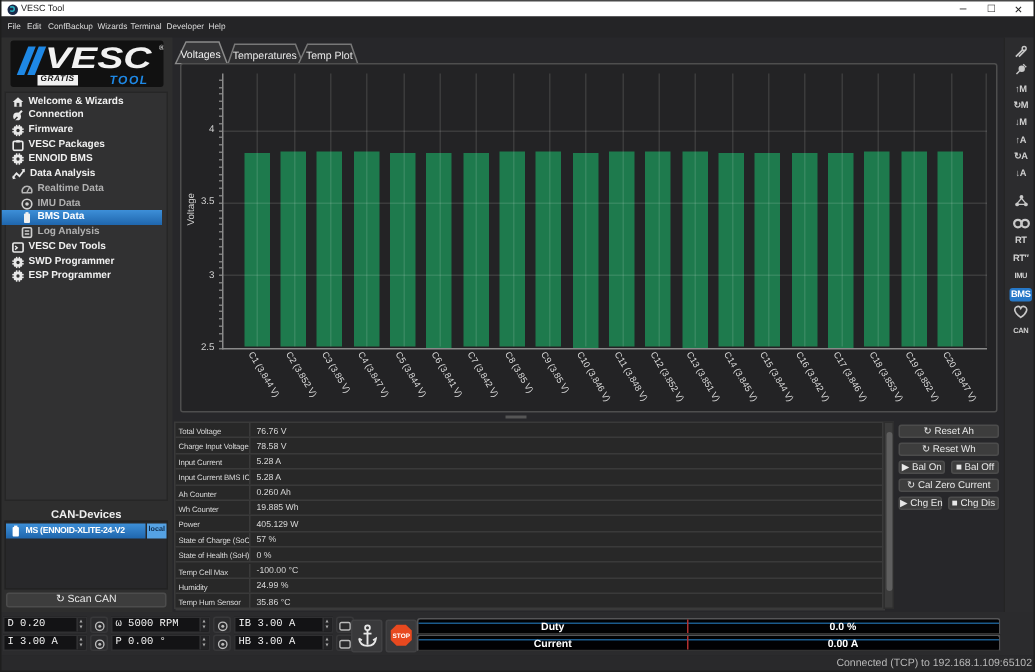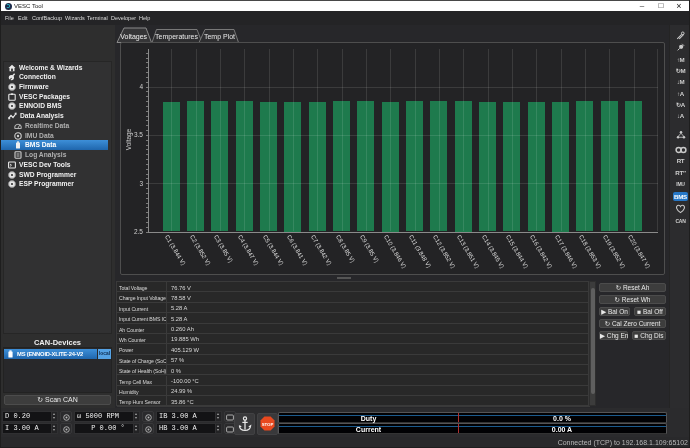--- a/index.html
+++ b/index.html
@@ -103,20 +103,28 @@
   <span style="left:5px">File</span>
       <span style="left:18px">Edit</span>
   <span style="left:32px">ConfBackup</span>
       <span style="left:65px">Wizards</span>
   <span style="left:87px">Terminal</span>
       <span style="left:111px">Developer</span>
   <span style="left:139px">Help</span>
 </div>
 
 <div id="side">
+  <div id="logo">
+    <div class="lstripe" style="left:8px"></div>
+    <div class="lstripe" style="left:15px"></div>
+    <div id="vesctxt">VESC</div>
+    <div id="reg">®</div>
+    <div id="gratis">GRATIS</div>
+    <div id="tooltxt">TOOL</div>
+  </div>
   <div id="navbox"></div>
   <div style="position:absolute; left:51px; top:330px; width:11px; height:1.5px; background:#525252;"></div>
   <div class="nrow" style="top:37.5px"><span class="nic" style="margin-left:7px"><svg width="8" height="8" viewBox="0 0 8 8">
             <path d="M0.5 4 L4 0.8 L7.5 4 L6.5 4 L6.5 7.2 L1.5 7.2 L1.5 4 Z" fill="#e8e8e8"></path>
             <rect x="3.1" y="4.6" width="1.8" height="2.6" fill="#333"></rect>
           </svg></span><span class="ntx">Welcome &amp; Wizards</span></div>
       <div class="nrow" style="top:47.2px"><span class="nic" style="margin-left:7px"><svg width="8" height="8" viewBox="0 0 8 8">
             <circle cx="3.4" cy="4.6" r="2.6" fill="#e8e8e8"></circle>
             <rect x="4.8" y="0.4" width="1.4" height="3" transform="rotate(45 5.5 2)" fill="#e8e8e8"></rect>
             <rect x="1" y="5.6" width="3" height="1" transform="rotate(-45 2.5 6)" fill="#333"></rect>
@@ -440,21 +448,21 @@
           <circle cx="3.5" cy="3.5" r="1" fill="#bbb"></circle>
         </svg>
       </div>
   <div class="cbtn" style="left:60px; top:15px;">
         <svg width="7" height="7" viewBox="0 0 7 7">
           <circle cx="3.5" cy="3.5" r="2.8" fill="none" stroke="#bbb" stroke-width="0.9"></circle>
           <circle cx="3.5" cy="3.5" r="1" fill="#bbb"></circle>
         </svg>
       </div>
   <div class="spin" style="left:74px; top:3px; width:66px;">ω 5000 RPM<span class="arr"></span></div>
-  <div class="spin" style="left:74px; top:15px; width:66px;text-align:center;">P 0.00 °<span class="arr"></span></div>
+  <div class="spin" style="left:74px; top:15px; width:66px;">P 0.00 °<span class="arr"></span></div>
   <div class="cbtn" style="left:142px; top:3px;">
         <svg width="7" height="7" viewBox="0 0 7 7">
           <circle cx="3.5" cy="3.5" r="2.8" fill="none" stroke="#bbb" stroke-width="0.9"></circle>
           <circle cx="3.5" cy="3.5" r="1" fill="#bbb"></circle>
         </svg>
       </div>
   <div class="cbtn" style="left:142px; top:15px;">
         <svg width="7" height="7" viewBox="0 0 7 7">
           <circle cx="3.5" cy="3.5" r="2.8" fill="none" stroke="#bbb" stroke-width="0.9"></circle>
           <circle cx="3.5" cy="3.5" r="1" fill="#bbb"></circle>

